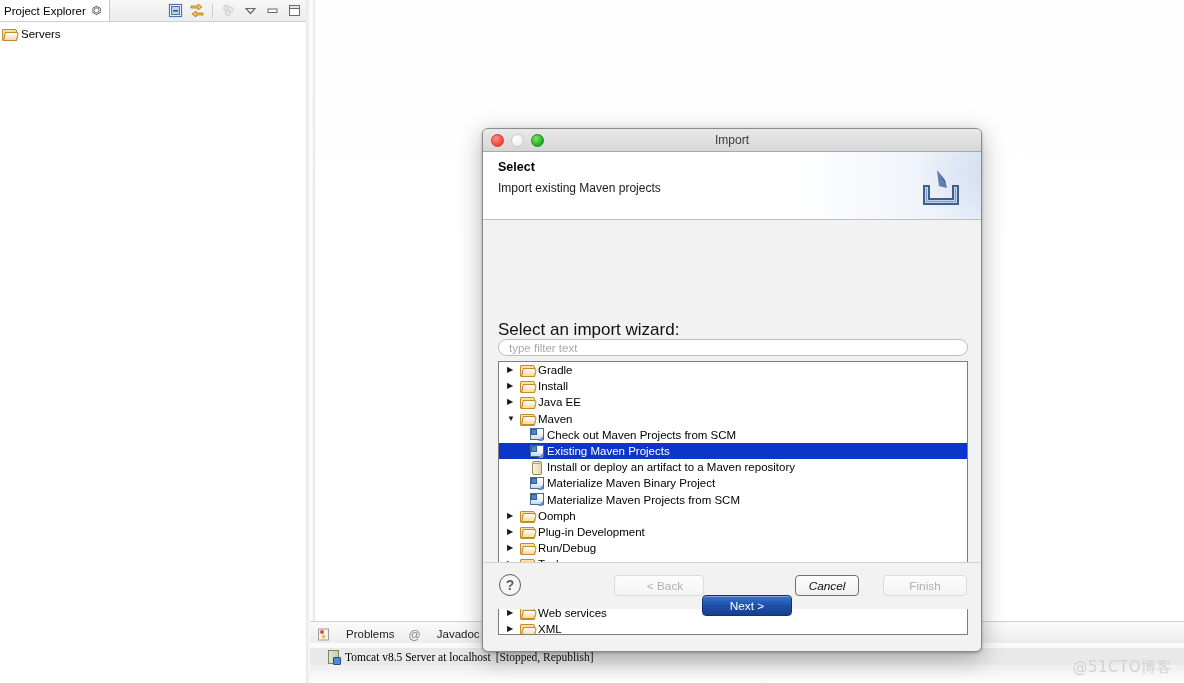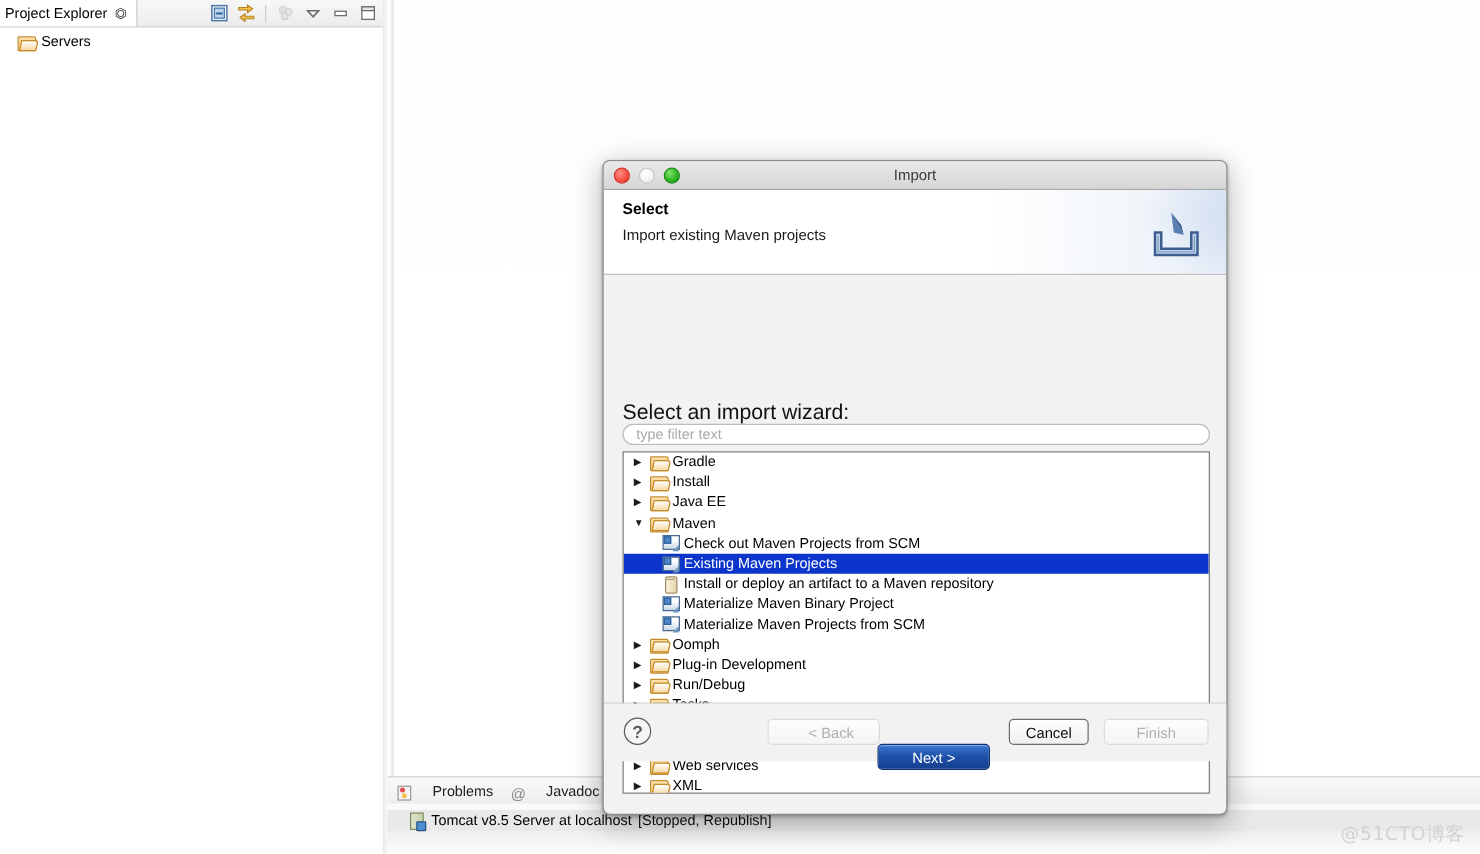--- a/index.html
+++ b/index.html
@@ -46,21 +46,21 @@
   .explorer-toolbar {
     position: absolute; right: 2px; top: 0; height: 21px;
     display: flex; align-items: center; gap: 2px;
   }
   .tb-btn { width: 20px; height: 19px; display: flex; align-items: center; justify-content: center; }
   .tb-sep { width: 1px; height: 14px; background: #cccccc; margin: 0 3px; }
 
   .explorer-body { position: relative; width: 306px; height: 662px; background: #fff; }
   .tree-row-servers {
     display: flex; align-items: center; gap: 4px;
-    height: 18px; padding-left: 14px; margin-top: 3px;
+    height: 18px; padding-left: 2px; margin-top: 3px;
     font-size: 11.5px; color: #000;
   }
 
   
   .folder-ico { position: relative; width: 15px; height: 12px; flex: 0 0 auto; }
   .folder-ico::before {
     content: ""; position: absolute; left: 0; top: 1px; width: 13px; height: 10px;
     background: linear-gradient(to bottom, #ffe2ab, #f6c571);
     border: 1px solid #c48b2a; border-radius: 1px 2px 1px 1px;
   }
@@ -79,20 +79,21 @@
     position: relative; height: 21px; width: 874px;
     background: linear-gradient(to bottom, #fafafa 0%, #ededed 100%);
     border-top: 1px solid #d2d2d2;
     display: flex; align-items: center;
   }
   .btab { display: flex; align-items: flex-start; gap: 16px; padding: 0 7px; height: 21px;
           font-size: 11.5px; color: #222; margin-top: 12px; }
   .bottom-content {
     position: relative; width: 874px; height: 41px;
     background: linear-gradient(to bottom, #fbfbfb 0%, #f0f0f0 60%, #ffffff 100%);
+    font-family: Liberation Serif, serif;
   }
   .server-row {
     display: flex; align-items: center; gap: 5px;
     position: absolute; left: 0; top: 5px; width: 874px; height: 17px;
     background: #e9e9e9;
     font-size: 11.5px; color: #000; padding-left: 16px; box-sizing: border-box;
   }
   .server-ico { position: relative; width: 14px; height: 14px; flex: 0 0 auto; }
   .server-ico::before {
     content:""; position:absolute; left:2px; top:0; width:9px; height:12px;
@@ -253,21 +254,21 @@
     border: 1px solid #6f6f6f; color: #0d0d0d;
   }
   .btn.primary {
     background: linear-gradient(to bottom, #3a76cf 0%, #1e4fa8 50%, #16408f 100%);
     border: 1px solid #0f3273; color: #ffffff;
     box-shadow: inset 0 1px 0 rgba(255,255,255,0.35);
     margin-top: 20px;
   }
   .btn-back   { left: 131px;  width: 90px; padding-left: 12px; }
   .btn-next   { left: 219px;  width: 90px; }
-  .btn-cancel { left: 324px;  width: 64px; }
+  .btn-cancel { left: 312px;  width: 64px; font-style: italic; }
   .btn-finish { left: 400px;  width: 84px; }
 </style>
 </head>
 <body>
 
 <div id="root">
 
   <div class="ide-main-area"></div>
   <div class="sash-vertical"></div>
 

